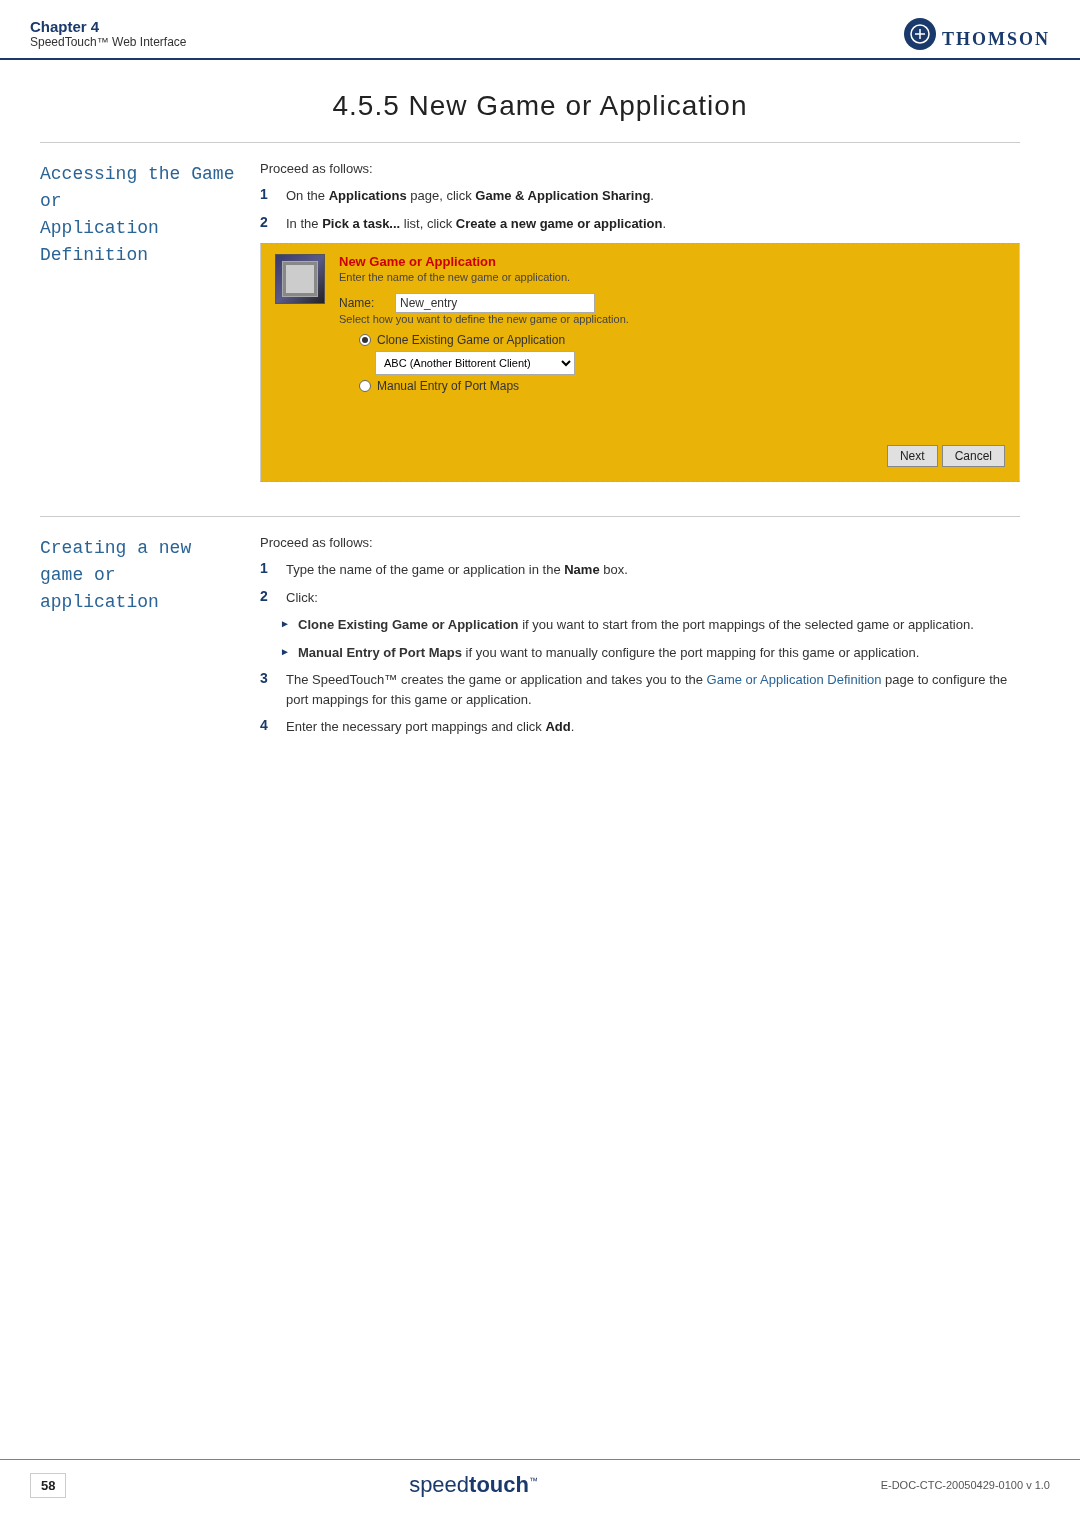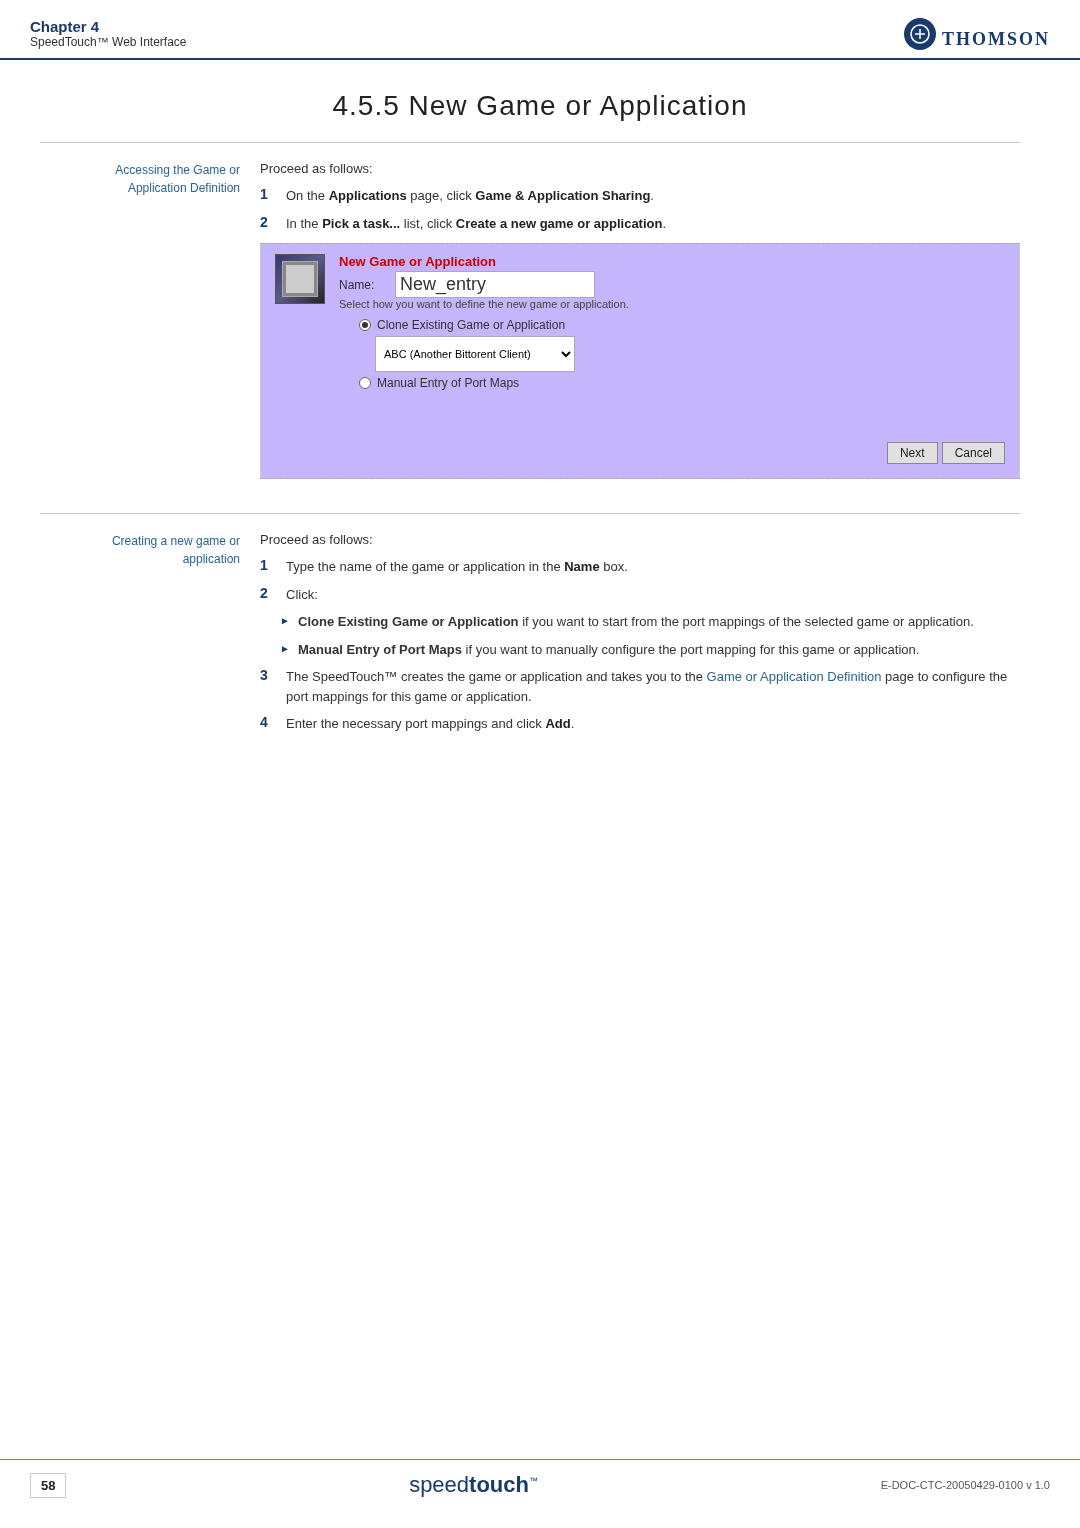--- a/index.html
+++ b/index.html
@@ -82,25 +82,25 @@
       display: flex;
       gap: 0;
       margin-bottom: 20px;
       border-top: 1px solid #ccc;
       padding-top: 18px;
     }
 
     .section-label {
       width: 220px;
       min-width: 220px;
-      text-align: right;
       padding-right: 20px;
       color: #2a6496;
-      font-size: 12px;
+      font-size: 18px;
       line-height: 1.5;
+      font-family: Liberation Mono, monospace;
     }
     .section-label .main-label {
       font-weight: normal;
     }
 
     .section-content {
       flex: 1;
     }
 
     .proceed-text {
@@ -136,21 +136,21 @@
       color: #222;
     }
 
     
     .screenshot-box {
       border: 1px solid #ccc;
       border-top: 1px dashed #aaa;
       border-bottom: 1px dashed #aaa;
       margin: 10px 0 14px 0;
       padding: 10px 14px 14px 14px;
-      background: #c4b5fd;
+      background: #eab308;
       display: flex;
       gap: 12px;
     }
     .screenshot-icon {
       width: 52px;
       min-width: 52px;
     }
     .screenshot-icon .icon-img {
       width: 50px;
       height: 50px;
@@ -195,21 +195,21 @@
       gap: 8px;
     }
     .form-label {
       font-size: 12px;
       color: #333;
       min-width: 48px;
     }
     .form-input {
       border: 1px solid #aaa;
       padding: 2px 4px;
-      font-size: 18px;
+      font-size: 12px;
       width: 200px;
       background: #fff;
       color: #333;
     }
     .form-desc {
       font-size: 11px;
       color: #444;
       margin-bottom: 8px;
     }
     .radio-group {
@@ -246,21 +246,21 @@
     }
     .select-row {
       display: flex;
       align-items: center;
       gap: 4px;
       margin-left: 36px;
       margin-bottom: 4px;
     }
     .form-select {
       border: 1px solid #aaa;
-      padding: 10px 4px;
+      padding: 4px 4px;
       font-size: 11px;
       width: 200px;
       background: #fff;
     }
     .button-row {
       display: flex;
       justify-content: flex-end;
       gap: 4px;
       margin-top: 8px;
     }
@@ -385,20 +385,21 @@
       </ol>
 
       <div class="screenshot-box">
         <div class="screenshot-icon">
           <div class="icon-img">
             <div class="icon-img-inner"></div>
           </div>
         </div>
         <div class="screenshot-form">
           <div class="form-title">New Game or Application</div>
+          <div class="form-subtitle">Enter the name of the new game or application.</div>
           <div class="form-row">
             <span class="form-label">Name:</span>
             <input class="form-input" type="text" value="New_entry" style="">
           </div>
           <div class="form-desc">Select how you want to define the new game or application.</div>
           <div class="radio-group">
             <div class="radio-row">
               <div class="radio-circle selected"></div>
               <span class="radio-label">Clone Existing Game or Application</span>
             </div>

